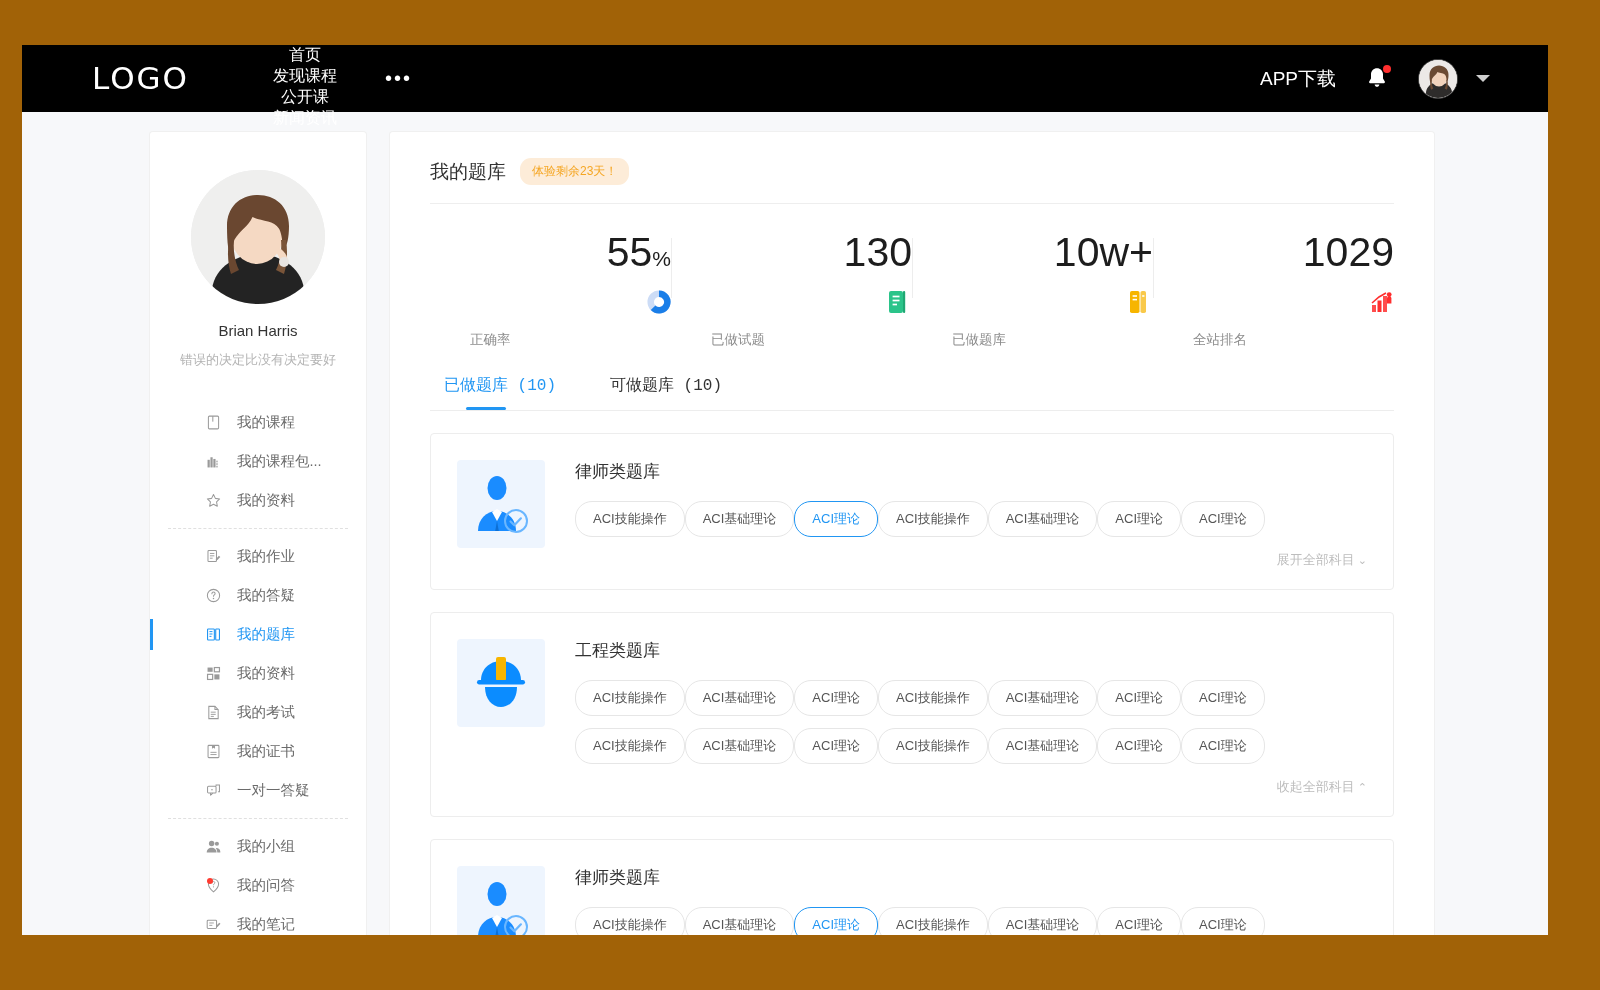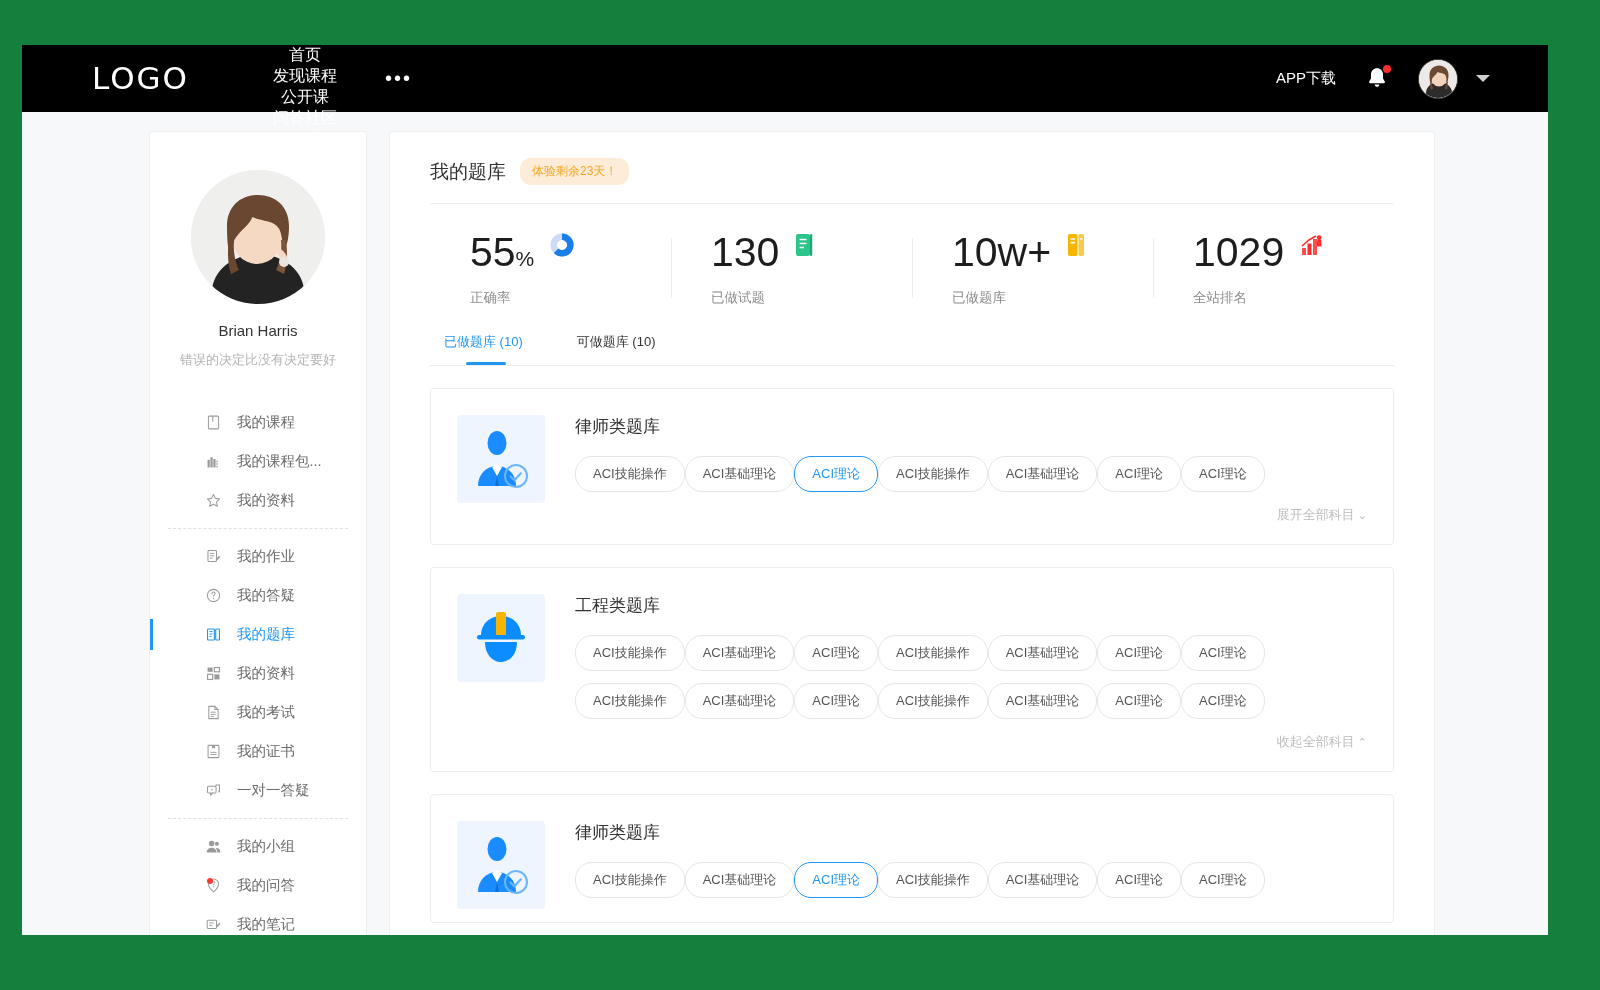--- a/index.html
+++ b/index.html
@@ -5,21 +5,21 @@
   * { box-sizing: border-box; margin: 0; padding: 0; }
   html, body {
     width: 1600px; height: 990px;
     background: #ffffff;
     font-family: "Liberation Sans", "DejaVu Sans", sans-serif;
     overflow: hidden;
   }
   .page {
     position: relative;
     width: 1600px; height: 990px;
-    background: #15803d;
+    background: #a16207;
   }
   
   .frame {
     position: absolute;
     left: 22px; top: 45px;
     width: 1526px; height: 890px;
     background: #f7f8fa;
     overflow: hidden;
   }
 
@@ -70,21 +70,21 @@
     display: flex; align-items: center;
     cursor: pointer;
   }
   .topright {
     margin-left: auto;
     display: flex;
     align-items: center;
     padding-right: 58px;
     gap: 30px;
   }
-  .app-dl { color: #ffffff; font-size: 15px; cursor: pointer; white-space: nowrap; }
+  .app-dl { color: #ffffff; font-size: 19px; cursor: pointer; white-space: nowrap; }
   .bell-wrap { position: relative; width: 22px; height: 26px; cursor: pointer; }
   .bell-dot {
     position: absolute; right: -3px; top: -1px;
     width: 8px; height: 8px; border-radius: 50%;
     background: #ff2e2e;
   }
   .avatar-top {
     width: 40px; height: 40px; border-radius: 50%;
     overflow: hidden; cursor: pointer;
     background: #e8e6e4;
@@ -210,45 +210,46 @@
     position: relative;
     padding-left: 40px;
   }
   .stat + .stat::before {
     content: "";
     position: absolute;
     left: 0; top: 6px;
     width: 1px; height: 60px;
     background: #ededed;
   }
-  .stat-top { display: flex; align-items: flex-start; gap: 16px; }
+  .stat-top { display: flex; align-items: flex-end; gap: 16px; flex-direction: column; }
   .stat-num {
     font-size: 41px;
     color: #1d1d1d;
     font-weight: 400;
     line-height: 1;
     font-family: "Liberation Sans", sans-serif;
   }
   .stat-num .suffix { font-size: 21px; }
   .stat-icon { width: 24px; height: 26px; display: flex; align-items: center; }
   .stat-label {
     margin-top: 16px;
     font-size: 13.5px;
     color: #8c8c8c;
   }
 
   
   .tabs { display: flex; gap: 54px; padding: 4px 0 0 14px; }
   .tab {
     position: relative;
-    font-size: 13px;
+    font-size: 16px;
     color: #333333;
     padding-bottom: 14px;
     cursor: pointer;
     white-space: nowrap;
+    font-family: Liberation Mono, monospace;
   }
   .tab.active { color: #2196f3; }
   .tab.active::after {
     content: "";
     position: absolute;
     left: 22px; bottom: 0;
     width: 40px; height: 3px;
     border-radius: 2px;
     background: #2196f3;
   }
@@ -306,20 +307,21 @@
 
 <div class="page">
   <div class="frame">
 
     <div class="topnav">
       <div class="logo">LOGO</div>
       <div class="navlinks" id="navlinks">
           <div class="navitem">首页</div>
           <div class="navitem">发现课程</div>
           <div class="navitem">公开课</div>
+          <div class="navitem">新闻资讯</div>
           <div class="navitem">问答社区</div>
           <div class="navitem active">题库</div>
         </div>
       <div class="navdots">•••</div>
       <div class="topright">
         <div class="app-dl">APP下载</div>
         <div class="bell-wrap">
           <svg width="22" height="24" viewBox="0 0 22 24">
             <path d="M11 2.2c-3.4 0-6 2.7-6 6v4.3L3.2 15.6c-.4.7.1 1.6.9 1.6h13.8c.8 0 1.3-.9.9-1.6L17 12.5V8.2c0-3.3-2.6-6-6-6z" fill="#ffffff"></path>
             <path d="M8.6 18.4c.3 1.4 1.3 2.3 2.4 2.3s2.1-.9 2.4-2.3H8.6z" fill="#ffffff"></path>

